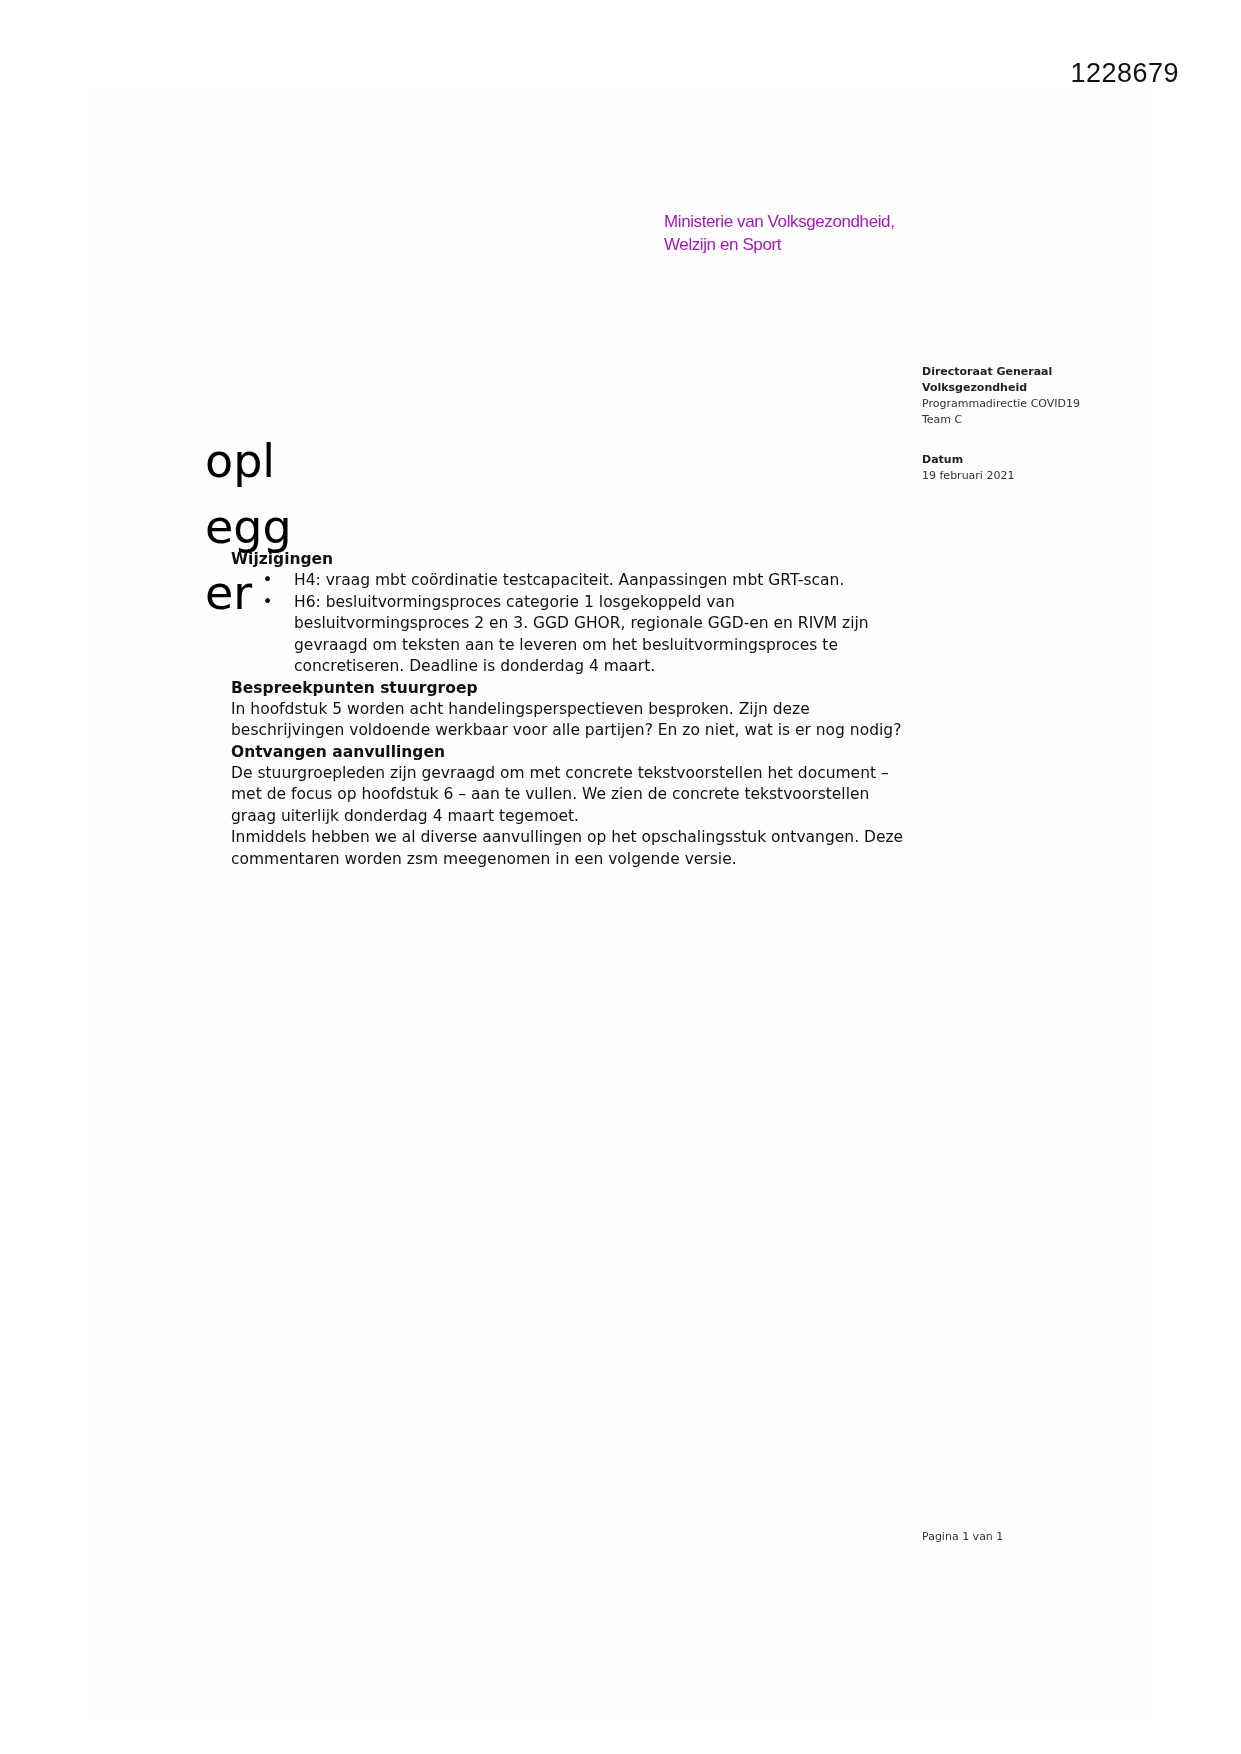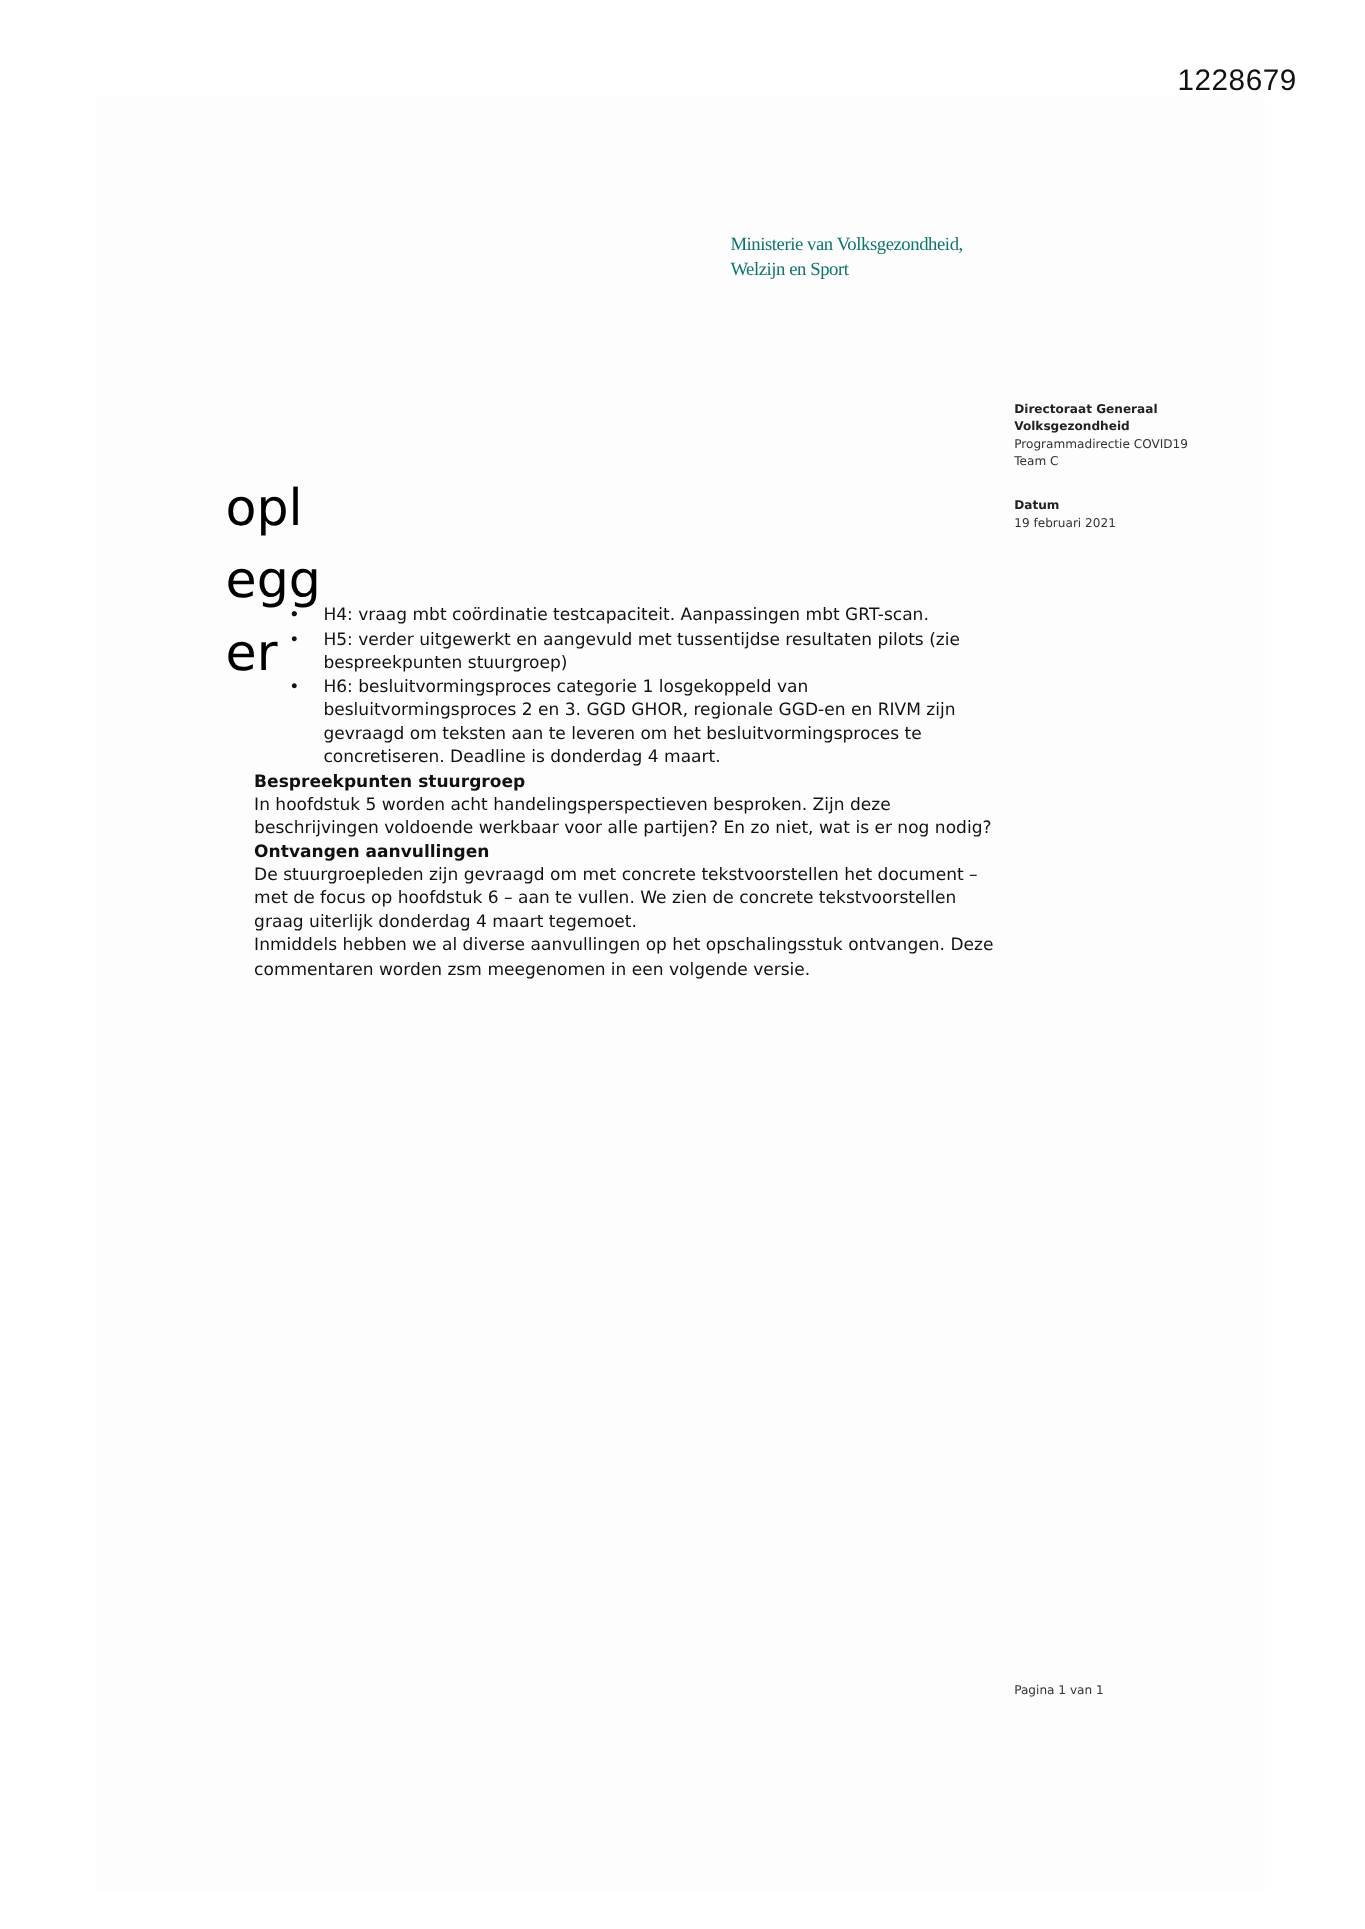--- a/index.html
+++ b/index.html
@@ -21,24 +21,24 @@
     position: absolute;
     right: 62px; top: 58px;
     font-family: Liberation Sans, sans-serif;
     font-size: 27px;
     color: #111;
     letter-spacing: 0.5px;
   }
   .ministry {
     position: absolute;
     left: 664px; top: 210px;
-    font-family: Liberation Serif, serif;
+    font-family: Liberation Sans, sans-serif;
     font-size: 17px;
     line-height: 23px;
-    color: #0f766e;
+    color: #a21caf;
     letter-spacing: -0.4px;
   }
   .ministry div { white-space: nowrap; }
   .sidebar {
     position: absolute;
     left: 922px; top: 364px;
     font-family: "DejaVu Sans", sans-serif;
     font-size: 11px;
     line-height: 16px;
     color: #333;
@@ -117,31 +117,31 @@
 </div>
 
 <div class="big-title">
   <span>opl</span>
   <span>egg</span>
   <span>er</span>
 </div>
 
 <div class="content">
   <div>
+    <h3>Wijzigingen</h3>
     <ul>
       <li>
         <span class="bullet">•</span>
       </li>
       <li>
         <span class="bullet">•</span>
         <span>H4: vraag mbt coördinatie testcapaciteit. Aanpassingen mbt GRT-scan.</span>
       </li>
       <li>
         <span class="bullet">•</span>
-        <span>H5: verder uitgewerkt en aangevuld met tussentijdse resultaten pilots (zie bespreekpunten stuurgroep)</span>
       </li>
       <li>
         <span class="bullet">•</span>
         <span>H6: besluitvormingsproces categorie 1 losgekoppeld van besluitvormingsproces 2 en 3. GGD GHOR, regionale GGD-en en RIVM zijn gevraagd om teksten aan te leveren om het besluitvormingsproces te concretiseren. Deadline is donderdag 4 maart.</span>
       </li>
     </ul>
   </div>
 
   <div class="section">
     <h3>Bespreekpunten stuurgroep</h3>

